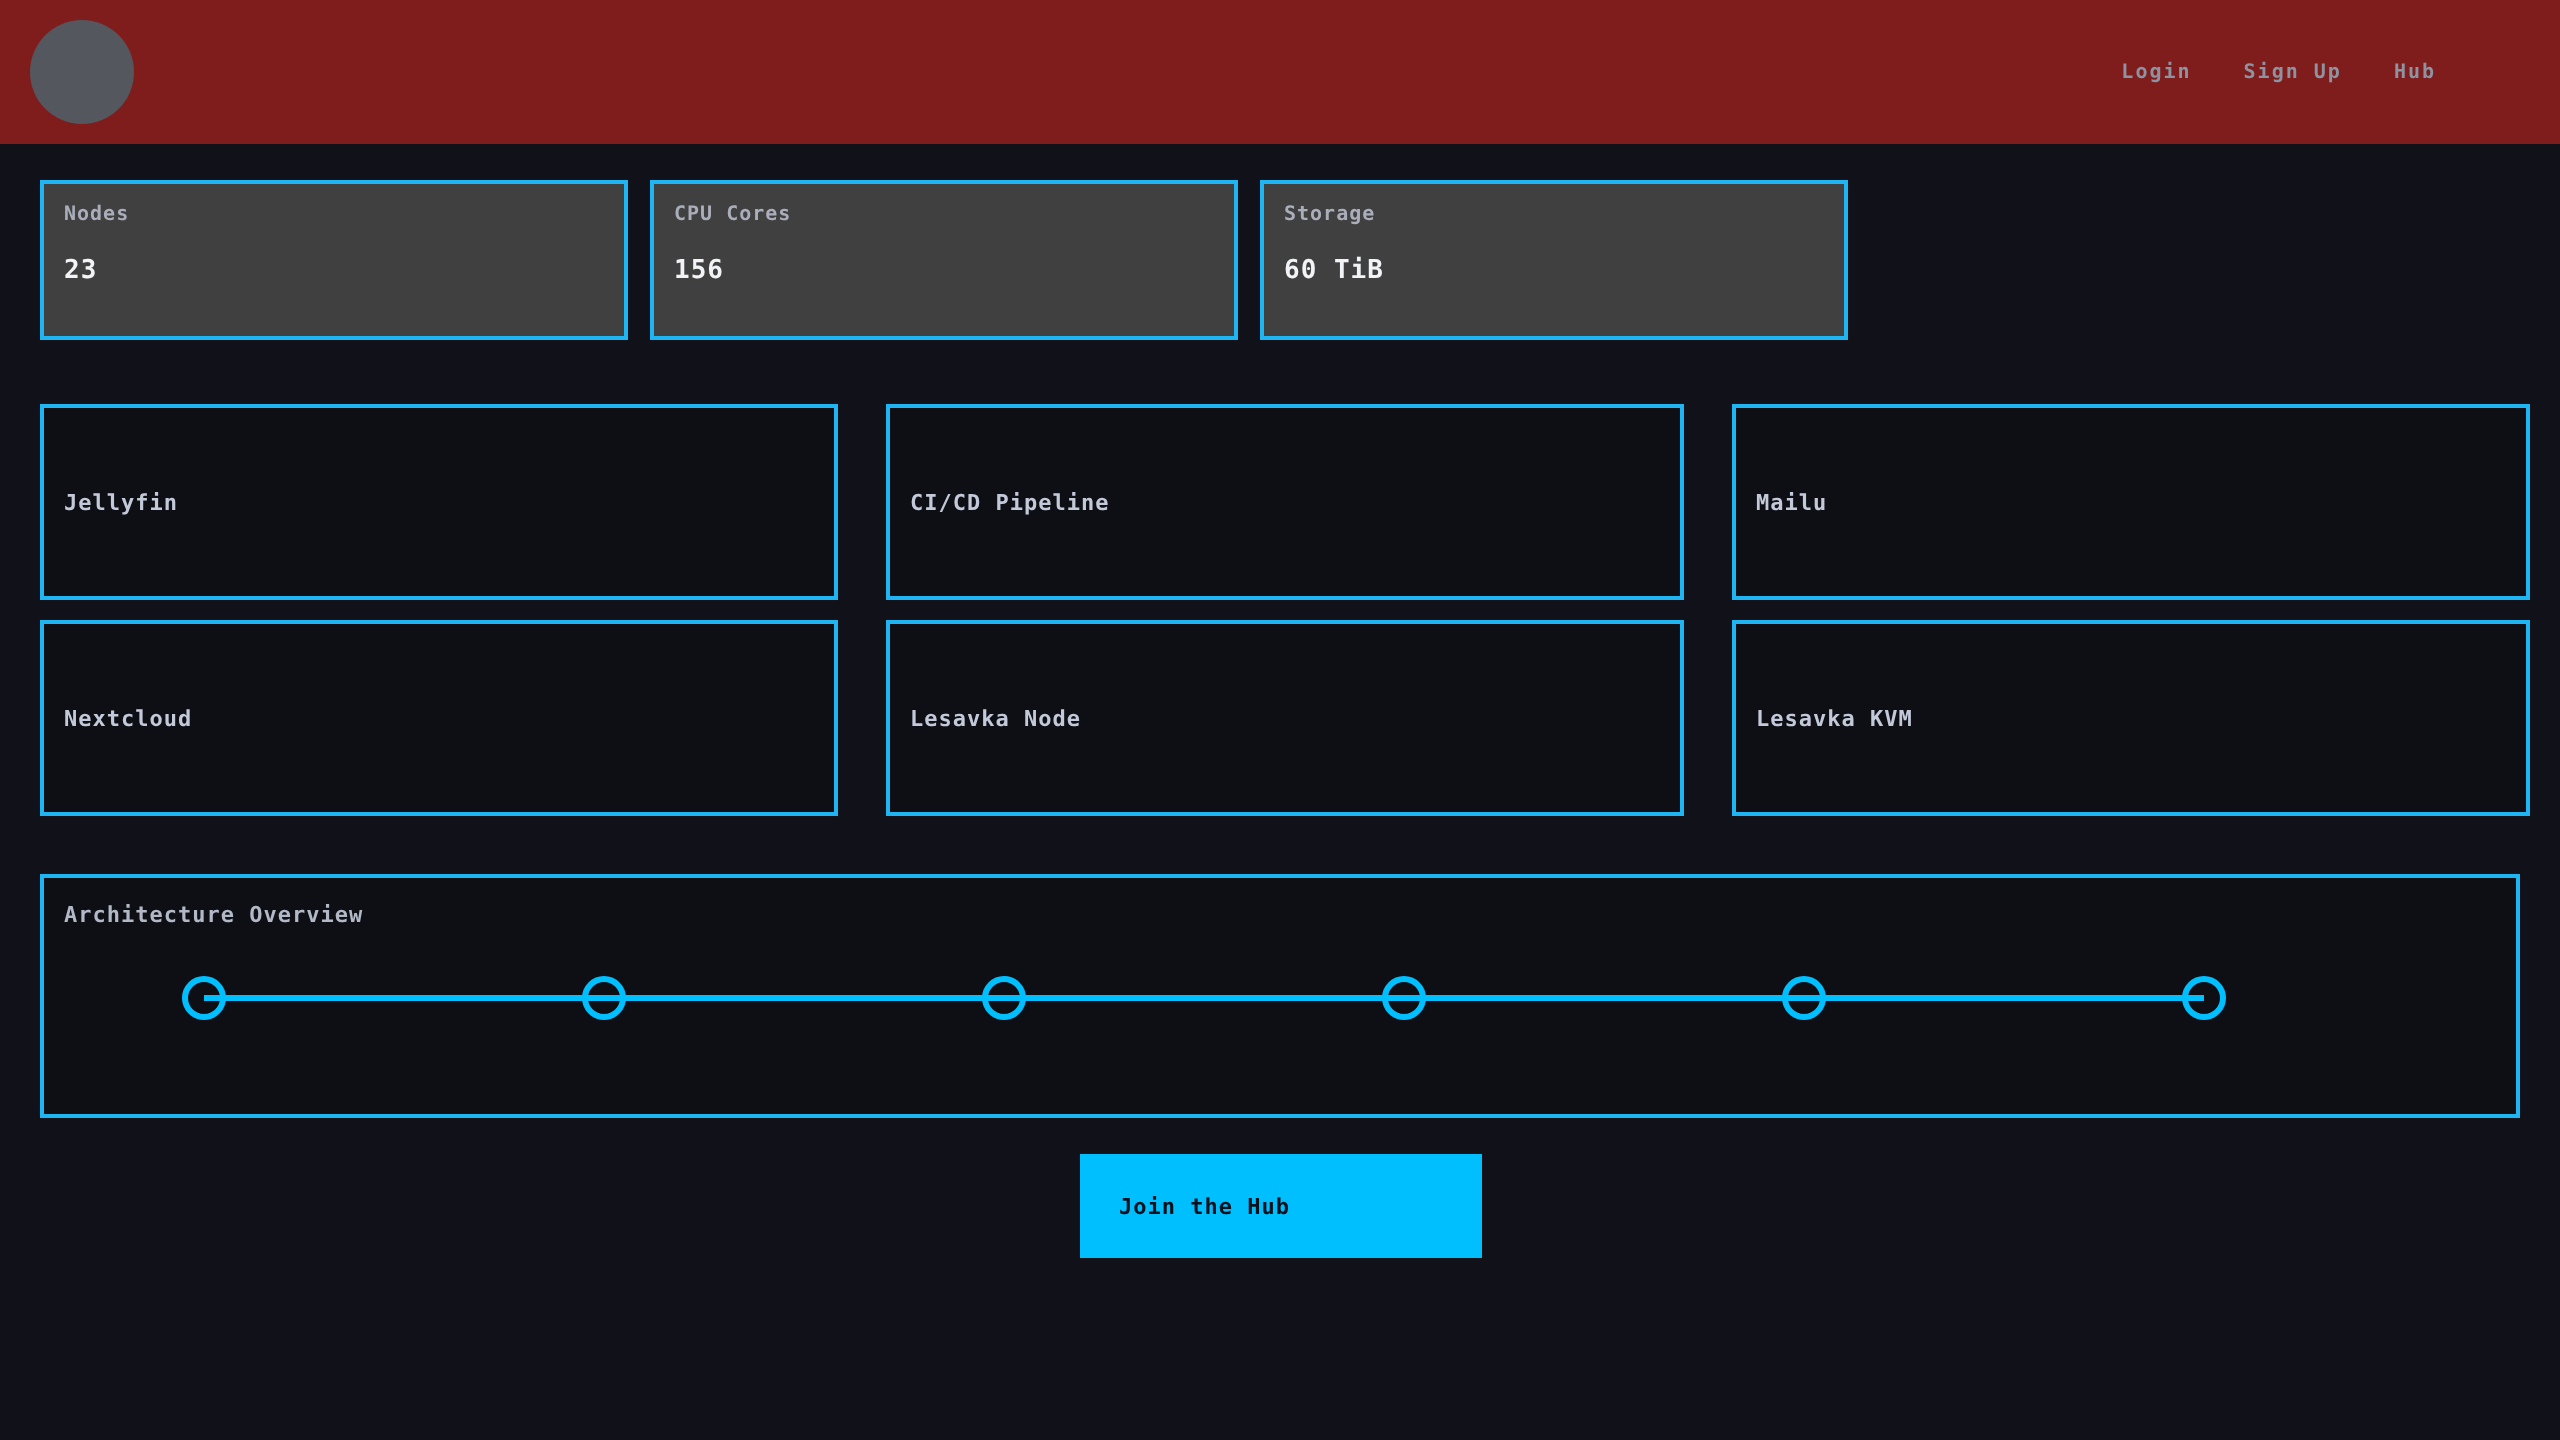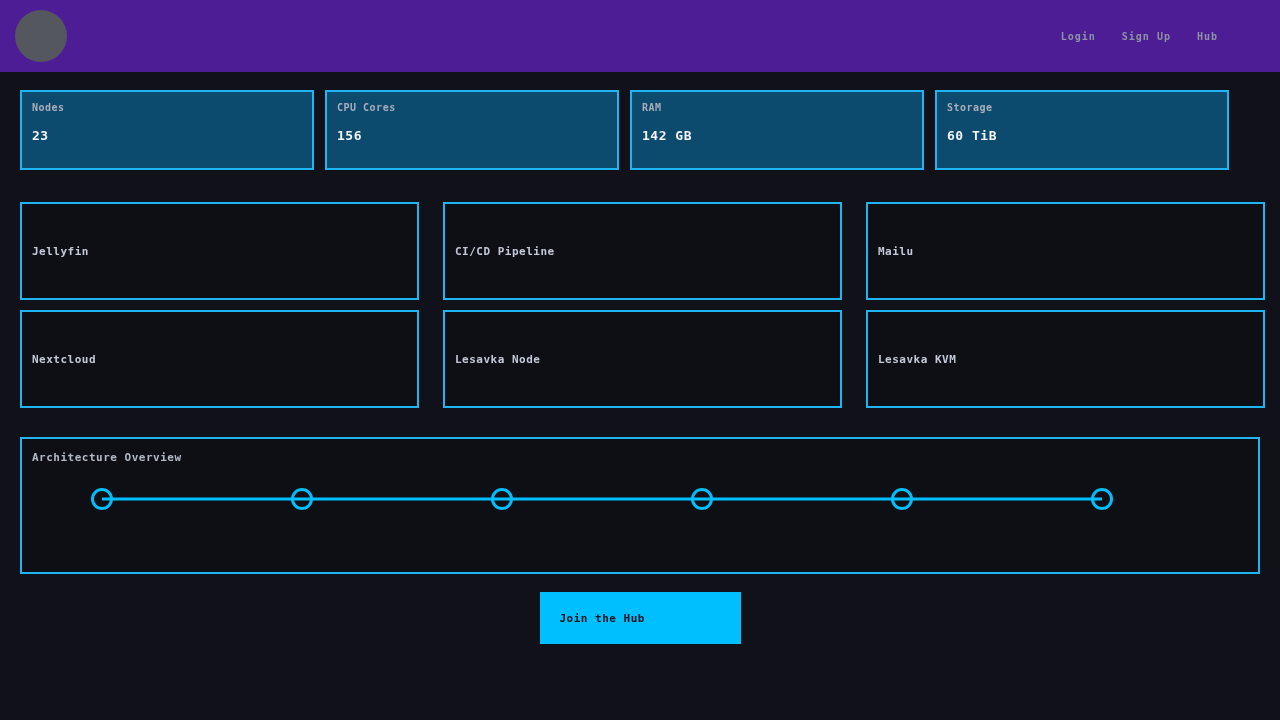--- a/index.html
+++ b/index.html
@@ -6,21 +6,21 @@
   html, body {
     width: 1280px; height: 720px;
     background: #101119;
     font-family: "DejaVu Sans Mono", "Liberation Mono", monospace;
     font-weight: bold;
     overflow: hidden;
   }
   
   .navbar {
     height: 72px;
-    background: #4c1d95;
+    background: #7f1d1d;
     display: flex;
     align-items: center;
     justify-content: space-between;
     padding: 0 62px 0 15px;
   }
   .avatar {
     width: 52px; height: 52px;
     border-radius: 50%;
     background: #55575f;
   }
@@ -38,21 +38,21 @@
   
   .stats {
     margin: 18px 0 0 20px;
     display: grid;
     grid-template-columns: repeat(4, 294px);
     gap: 11px;
   }
   .stat-card {
     height: 80px;
     border: 2px solid #1eb5f2;
-    background: #0c4a6e;
+    background: #404040;
     padding: 10px 10px;
   }
   .stat-label {
     color: #a9aeba;
     font-size: 10px;
     letter-spacing: 0.5px;
   }
   .stat-value {
     color: #f2f3f7;
     font-size: 13px;
@@ -75,21 +75,21 @@
     padding-left: 10px;
   }
   .service-label {
     color: #c3c9d8;
     font-size: 11px;
     letter-spacing: 0.5px;
   }
   
   .arch-panel {
     margin: 29px 20px 0 20px;
-    height: 137px;
+    height: 122px;
     border: 2px solid #1eb5f2;
     background: #0d0f15;
     padding: 12px 0 0 10px;
   }
   .arch-title {
     color: #b2b8c6;
     font-size: 11px;
     letter-spacing: 0.5px;
   }
   .arch-diagram {
@@ -131,24 +131,20 @@
   <section class="stats">
     <div class="stat-card">
       <div class="stat-label">Nodes</div>
       <div class="stat-value">23</div>
     </div>
     <div class="stat-card">
       <div class="stat-label">CPU Cores</div>
       <div class="stat-value">156</div>
     </div>
     <div class="stat-card">
-      <div class="stat-label">RAM</div>
-      <div class="stat-value">142 GB</div>
-    </div>
-    <div class="stat-card">
       <div class="stat-label">Storage</div>
       <div class="stat-value">60 TiB</div>
     </div>
   </section>
 
   <section class="services">
     <div class="service-card">
       <span class="service-label">Jellyfin</span>
     </div>
     <div class="service-card">

